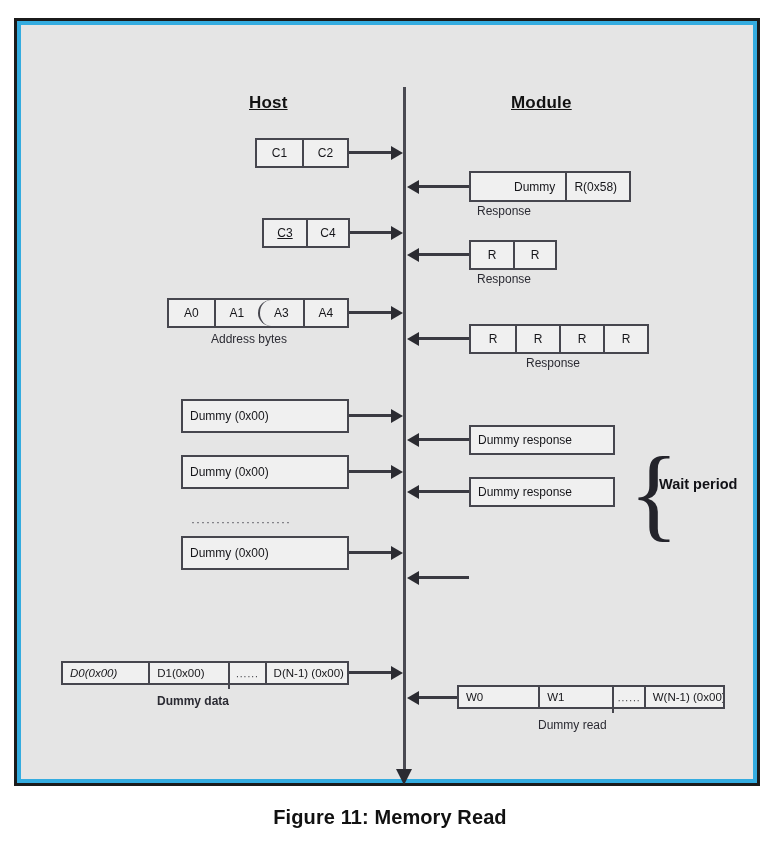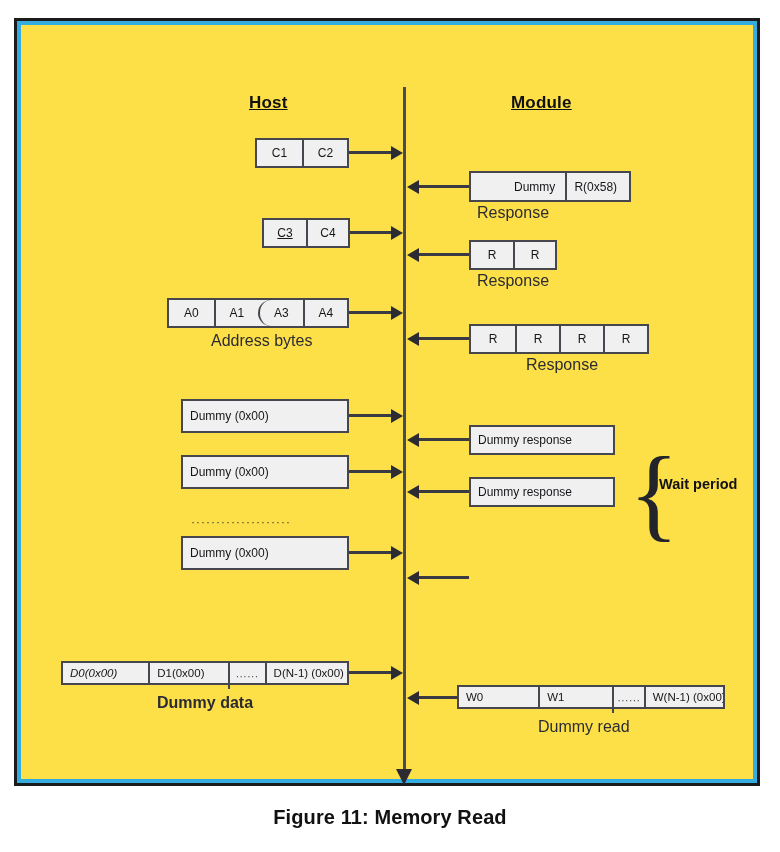--- a/index.html
+++ b/index.html
@@ -17,21 +17,21 @@
   }
 
   
   #figure-panel {
     position: absolute;
     left: 14px;
     top: 18px;
     width: 746px;
     height: 768px;
     box-sizing: border-box;
-    background: #fde047;
+    background: #e5e5e5;
     border: 3px solid #1b1b1b;
     box-shadow: inset 0 0 0 4px #34ace0;
   }
   #diagram-canvas {
     position: absolute;
     left: 0;
     top: 0;
     width: 100%;
     height: 100%;
   }
@@ -113,21 +113,21 @@
     height: 0;
     border-top: 7px solid transparent;
     border-bottom: 7px solid transparent;
   }
   .arrow-head.right { border-left: 12px solid #2b2b31; }
   .arrow-head.left  { border-right: 12px solid #2b2b31; }
 
   
   .caption-small {
     position: absolute;
-    font-size: 16px;
+    font-size: 12px;
     color: #2b2b33;
     white-space: nowrap;
   }
 
   
   #repeat-ellipsis {
     position: absolute;
     font-size: 12px;
     letter-spacing: 1px;
     color: #3b3b44;

